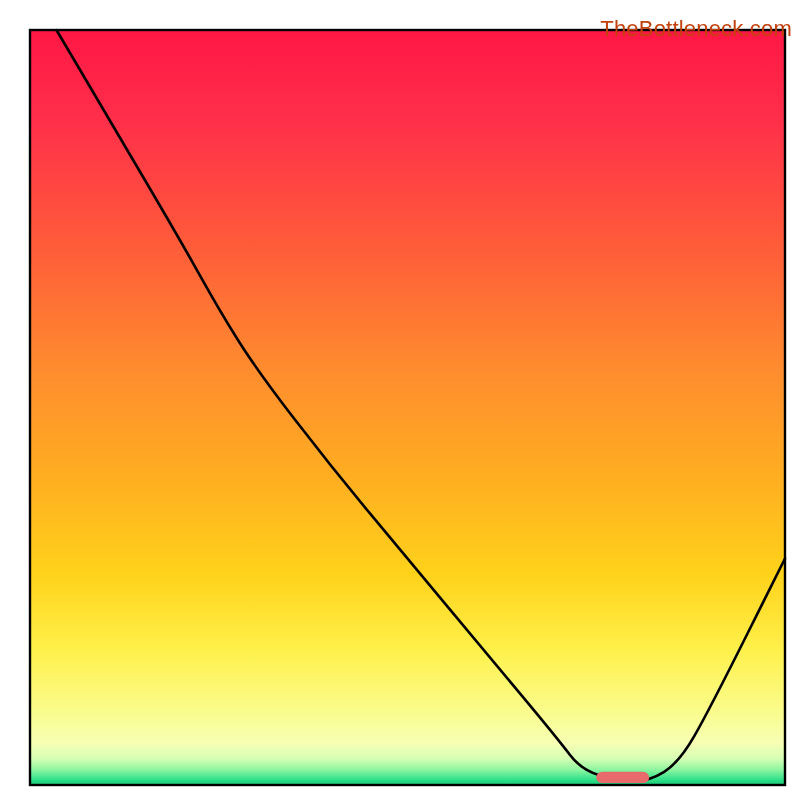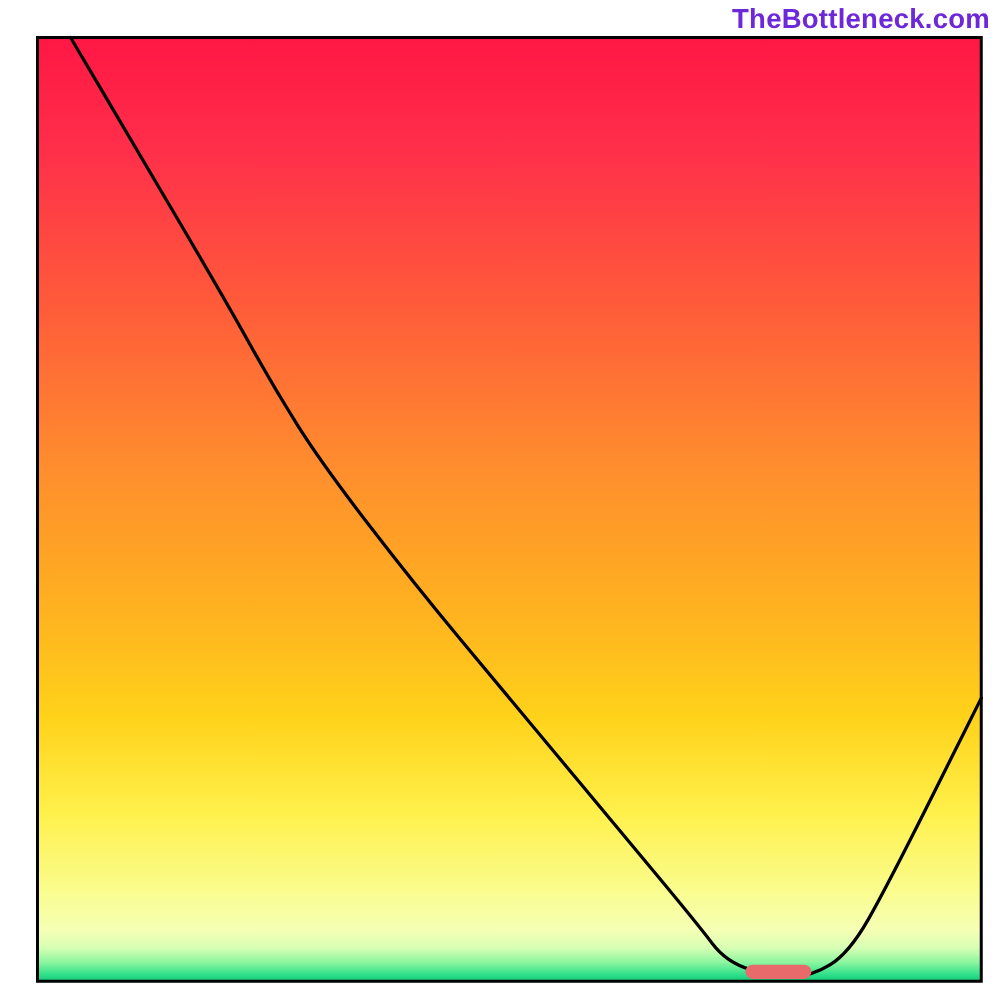--- a/index.html
+++ b/index.html
@@ -11,25 +11,25 @@
     font-family: Arial, Helvetica, sans-serif;
     overflow: hidden;
   }
   .container {
     position: relative;
     width: 800px;
     height: 800px;
   }
   .watermark {
     position: absolute;
-    top: 2px;
+    top: 16px;
     right: 8px;
     font-size: 22px;
-    font-weight: 700;
-    color: #6d28d9;
+    font-weight: 400;
+    color: #c2410c;
     letter-spacing: 0.2px;
     z-index: 10;
   }
   svg.chart {
     position: absolute;
     top: 0;
     left: 0;
     width: 800px;
     height: 800px;
     display: block;

